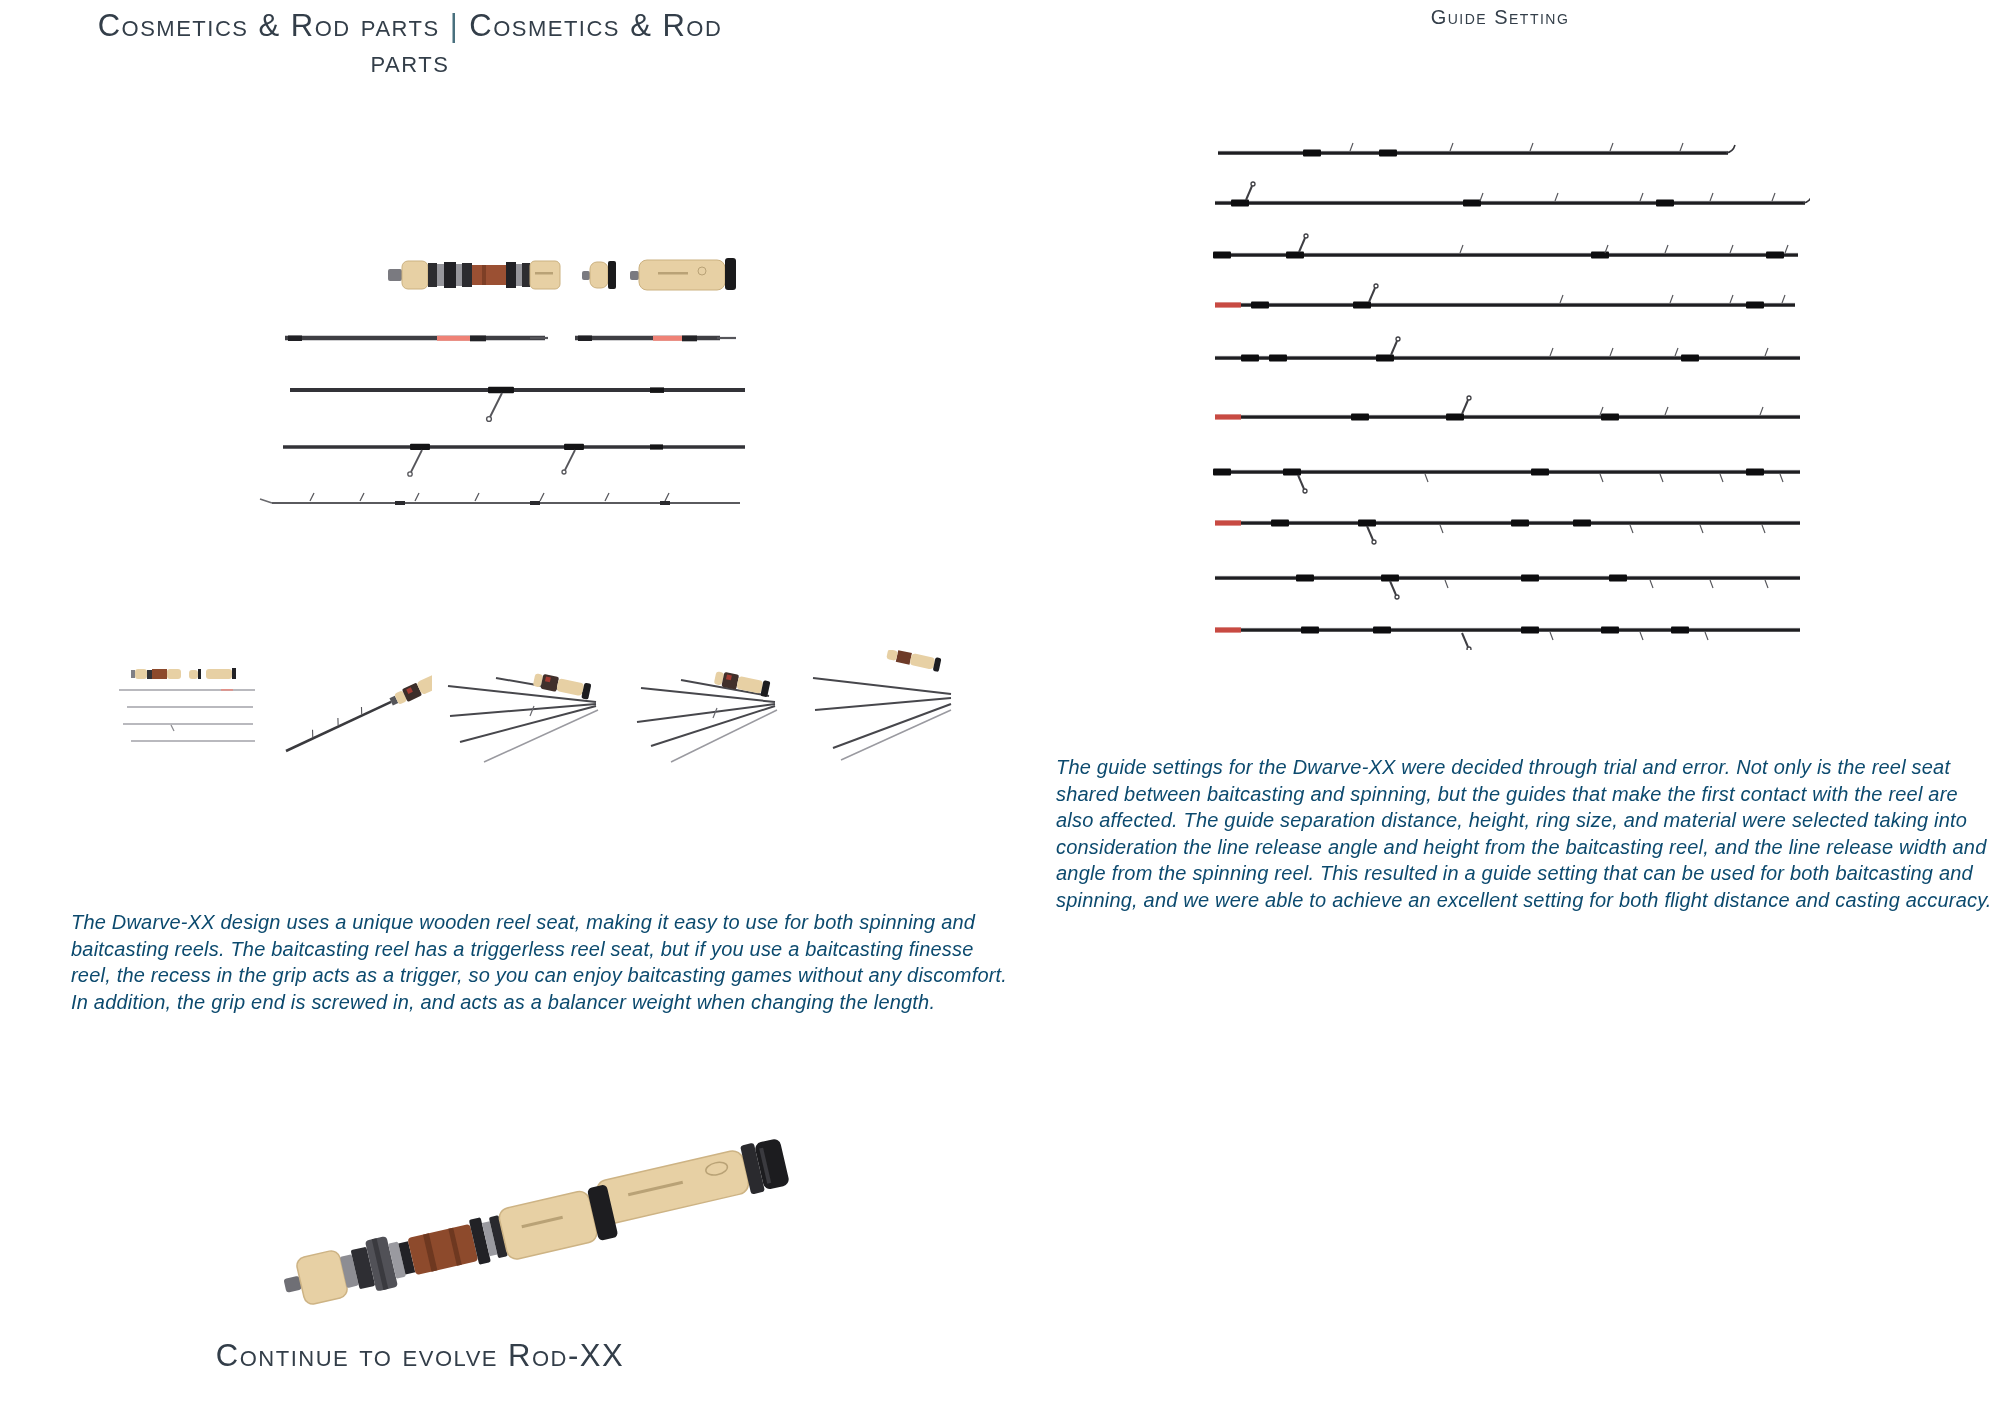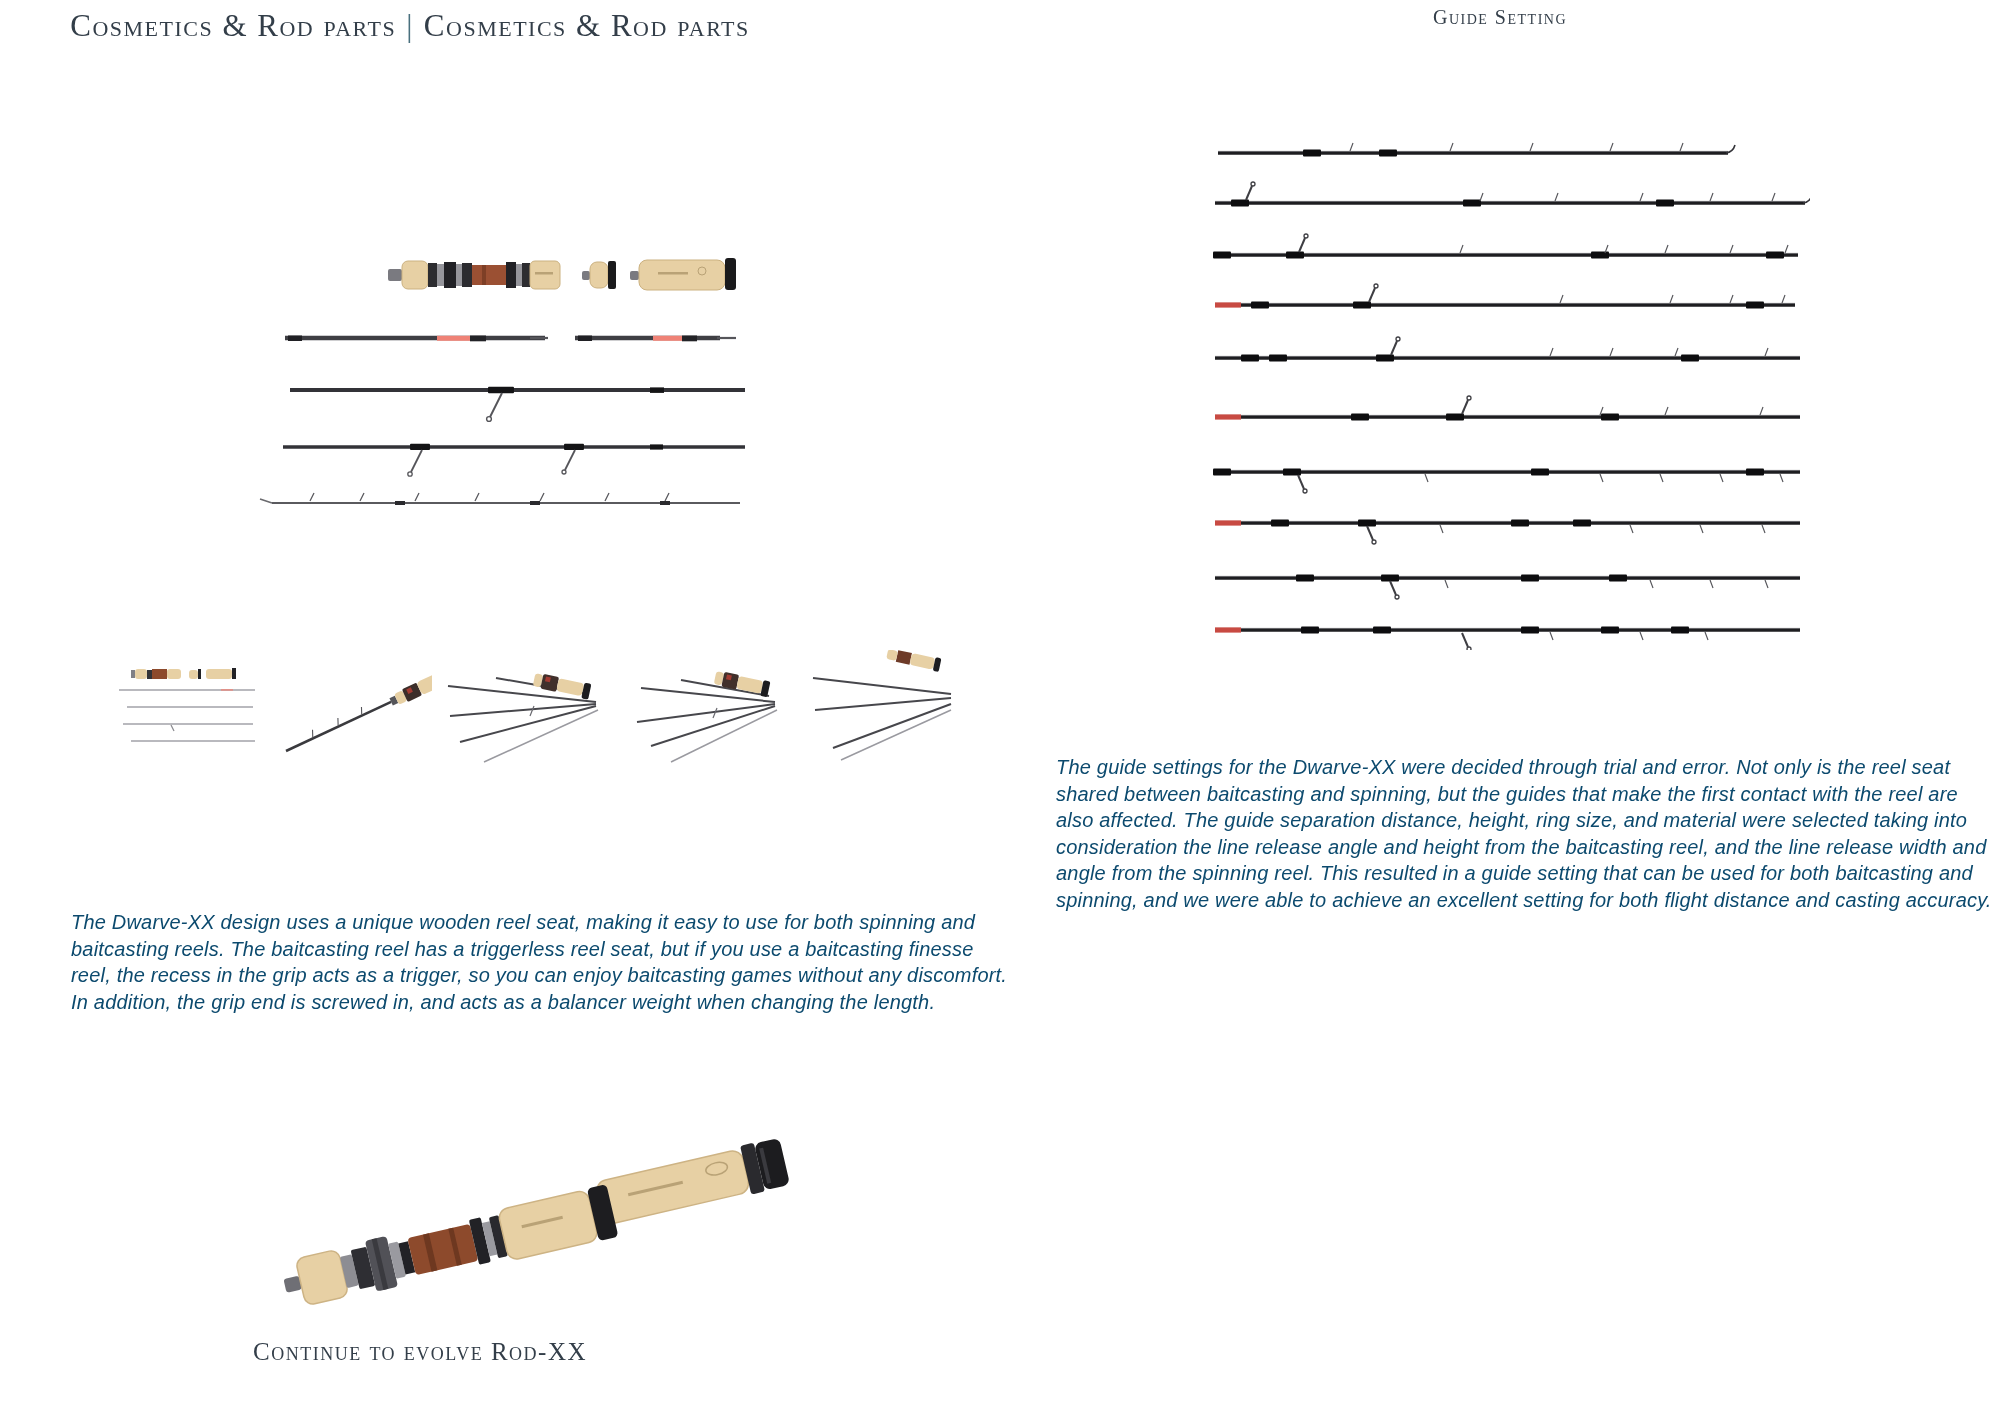--- a/index.html
+++ b/index.html
@@ -1,23 +1,23 @@
 <!DOCTYPE html>
 <html><head>
 <meta charset="utf-8">
 <style>
   html,body{margin:0;padding:0;background:#ffffff;}
   .page{position:relative;width:2000px;height:1415px;background:#ffffff;overflow:hidden;
         font-family:"Liberation Sans",sans-serif;}
-  .heading{position:absolute;margin:0;font-family:Liberation Serif, serif;font-weight:400;
+  .heading{position:absolute;margin:0;font-family:Liberation Sans, sans-serif;font-weight:400;
            font-variant:small-caps;color:#333e49;letter-spacing:1.5px;text-align:center;}
   .heading .sep{color:#49707e;padding:0 10px;font-variant:normal;}
   #title-left{top:8px;left:60px;width:700px;font-size:31px;}
   #title-right{top:6px;left:1300px;width:400px;font-size:20px;}
-  #title-footer{top:1338px;left:140px;width:560px;font-size:25px;}
+  #title-footer{top:1338px;left:140px;width:560px;font-size:31px;}
   .para{position:absolute;margin:16px;color:#0c4a6e;font-size:20px;line-height:26.5px;
         letter-spacing:.2px;font-style:italic;}
   #para-left{top:893px;left:55px;width:945px;}
   #para-right{top:738px;left:1040px;width:945px;}
   figure{position:absolute;margin:0;padding:0;background:#fff;}
   #fig-main{top:150px;left:230px;width:590px;height:420px;}
   #fig-guides{top:140px;left:1210px;width:600px;height:510px;}
   #fig-grips{top:1090px;left:230px;width:600px;height:240px;}
   .thumb{position:absolute;top:650px;height:120px;background:#fff;}
   #thumb-1{left:105px;width:160px;}

